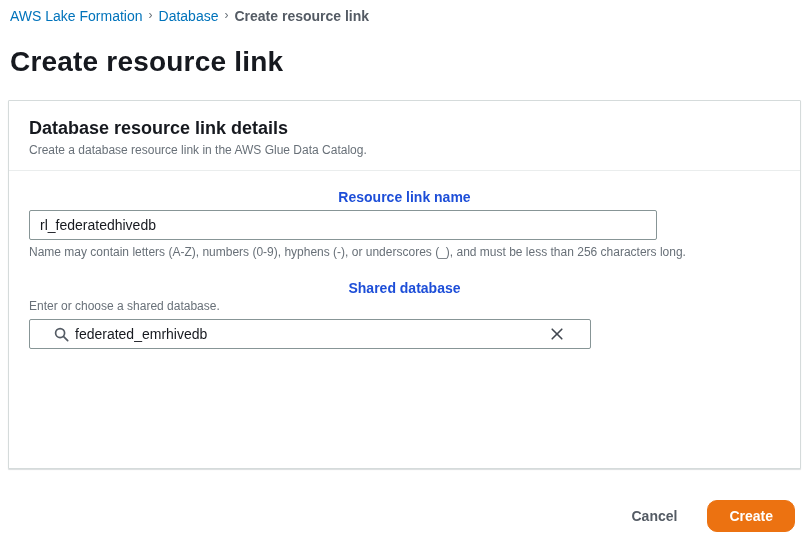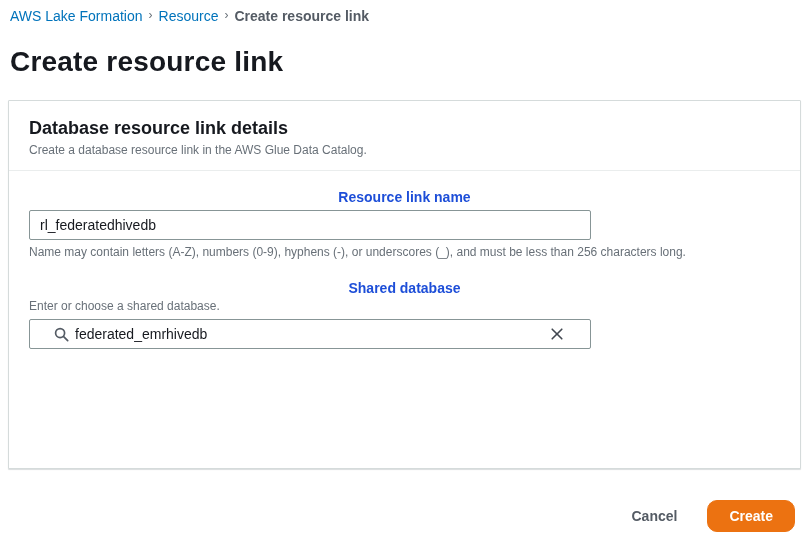--- a/index.html
+++ b/index.html
@@ -49,21 +49,21 @@
   .card-body { padding: 18px 20px 20px 20px; }
 
   
   .field { margin-bottom: 21px; }
   .field:last-child { margin-bottom: 0; }
   .field label { display: block; font-size: 14px; font-weight: 700; color: #1d4ed8; margin-bottom: 5px; text-align: center; }
   .field .hint { font-size: 12px; color: #687078; margin: -2px 0 6px 0; }
   .field .constraint { font-size: 12px; color: #687078; margin-top: 5px; }
 
   .text-input {
-    width: 562px;
+    width: 628px;
     height: 30px;
     border: 1px solid #879596;
     border-radius: 2px;
     padding: 4px 10px;
     font-size: 14px;
     font-family: "Liberation Sans", sans-serif;
     color: #16191f;
     background: #ffffff;
     outline: none;
   }
@@ -144,21 +144,21 @@
   }
 </style>
 </head>
 <body>
 
 <div class="page">
 
   <nav class="breadcrumb">
     <a href="#">AWS Lake Formation</a>
     <span class="sep">›</span>
-    <a href="#">Resource</a>
+    <a href="#">Database</a>
     <span class="sep">›</span>
     <span class="current">Create resource link</span>
   </nav>
 
   <h1 class="page-title">Create resource link</h1>
 
   <section class="card">
     <div class="card-header">
       <h2>Database resource link details</h2>
       <p class="desc">Create a database resource link in the AWS Glue Data Catalog.</p>

